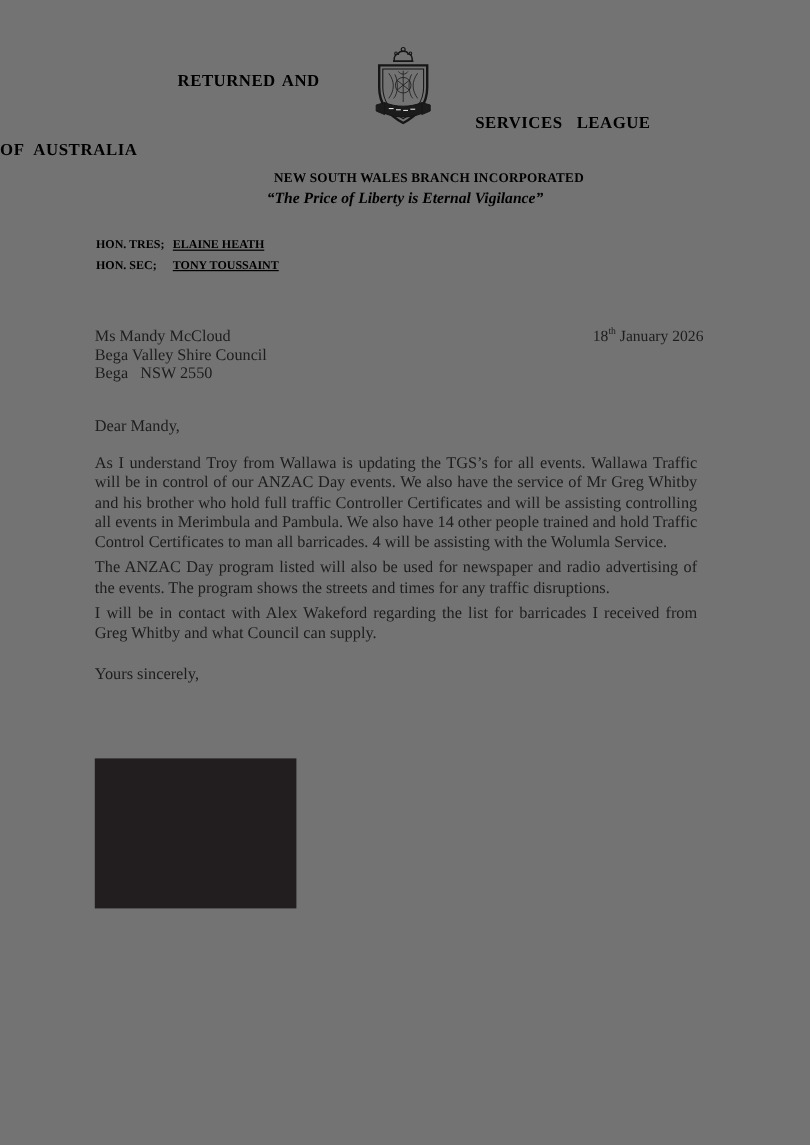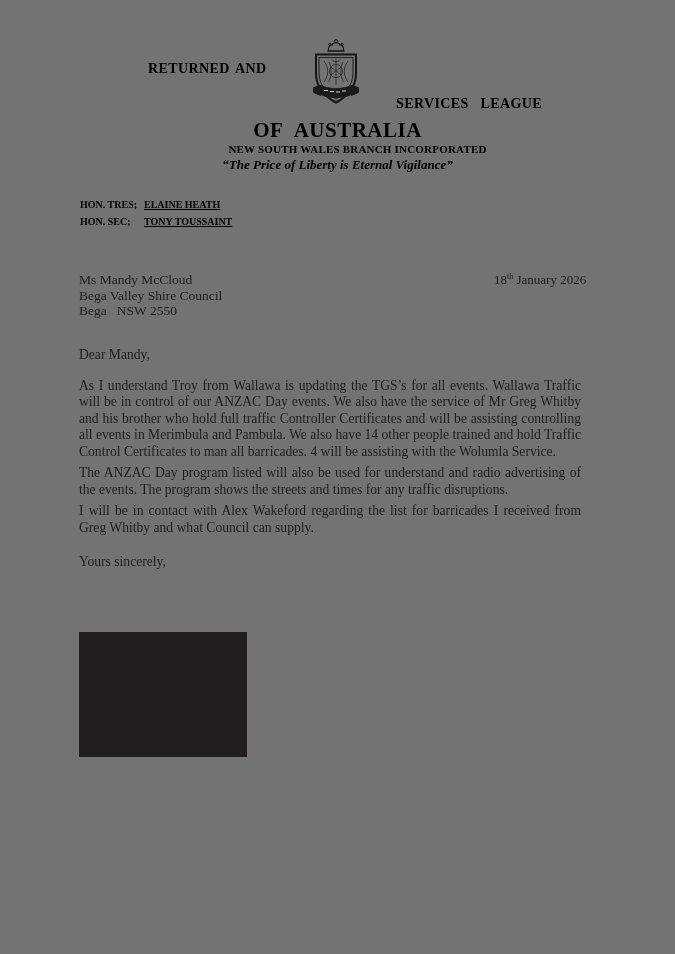--- a/index.html
+++ b/index.html
@@ -19,21 +19,21 @@
     font-size: 14px;
     letter-spacing: 0.4px;
     color: #000000;
     word-spacing: 2px;
   }
   .hdr-left  { left: 148px; top: 61px; }
   .hdr-right { left: 396px; top: 60px; margin-top: 36px; }
   .logo { position: absolute; left: 307px; top: 38px; width: 58px; height: 67px; }
   .org-line {
     position: absolute; left: 0; right: 0; top: 118px;
-    text-align: center; font-weight: bold; font-size: 21px;
+    font-weight: bold; font-size: 14px;
     letter-spacing: 0.5px; color: #000000;
   }
   .branch-line {
     position: absolute; left: 0; right: 0; top: 143px;
     text-align: center; font-weight: bold; font-size: 11px;
     letter-spacing: 0.2px; color: #000000; margin-left: 40px;
   }
   .motto {
     position: absolute; left: 0; right: 0; top: 157px;
     text-align: center; font-weight: bold; font-style: italic;
@@ -131,20 +131,20 @@
     <div>Ms Mandy McCloud</div>
     <div>Bega Valley Shire Council</div>
     <div>Bega &nbsp;&nbsp;NSW 2550</div>
   </div>
 
   <div class="dateline"><span>18</span><sup>th</sup><span> January 2026</span></div>
 
   <div class="letter-body">
     <p class="salutation">Dear Mandy,</p>
     <p>As I understand Troy from Wallawa is updating the TGS’s for all events. Wallawa Traffic will be in control of our ANZAC Day events. We also have the service of Mr Greg Whitby and his brother who hold full traffic Controller Certificates and will be assisting controlling all events in Merimbula and Pambula. We also have 14 other people trained and hold Traffic Control Certificates to man all barricades. 4 will be assisting with the Wolumla Service.</p>
-    <p>The ANZAC Day program listed will also be used for understand and radio advertising of the events. The program shows the streets and times for any traffic disruptions.</p>
+    <p>The ANZAC Day program listed will also be used for newspaper and radio advertising of the events. The program shows the streets and times for any traffic disruptions.</p>
     <p>I will be in contact with Alex Wakeford regarding the list for barricades I received from Greg Whitby and what Council can supply.</p>
     <p class="closing">Yours sincerely,</p>
   </div>
 
   <div class="sig-redaction"></div>
 
 </div>
 
 </body></html>

